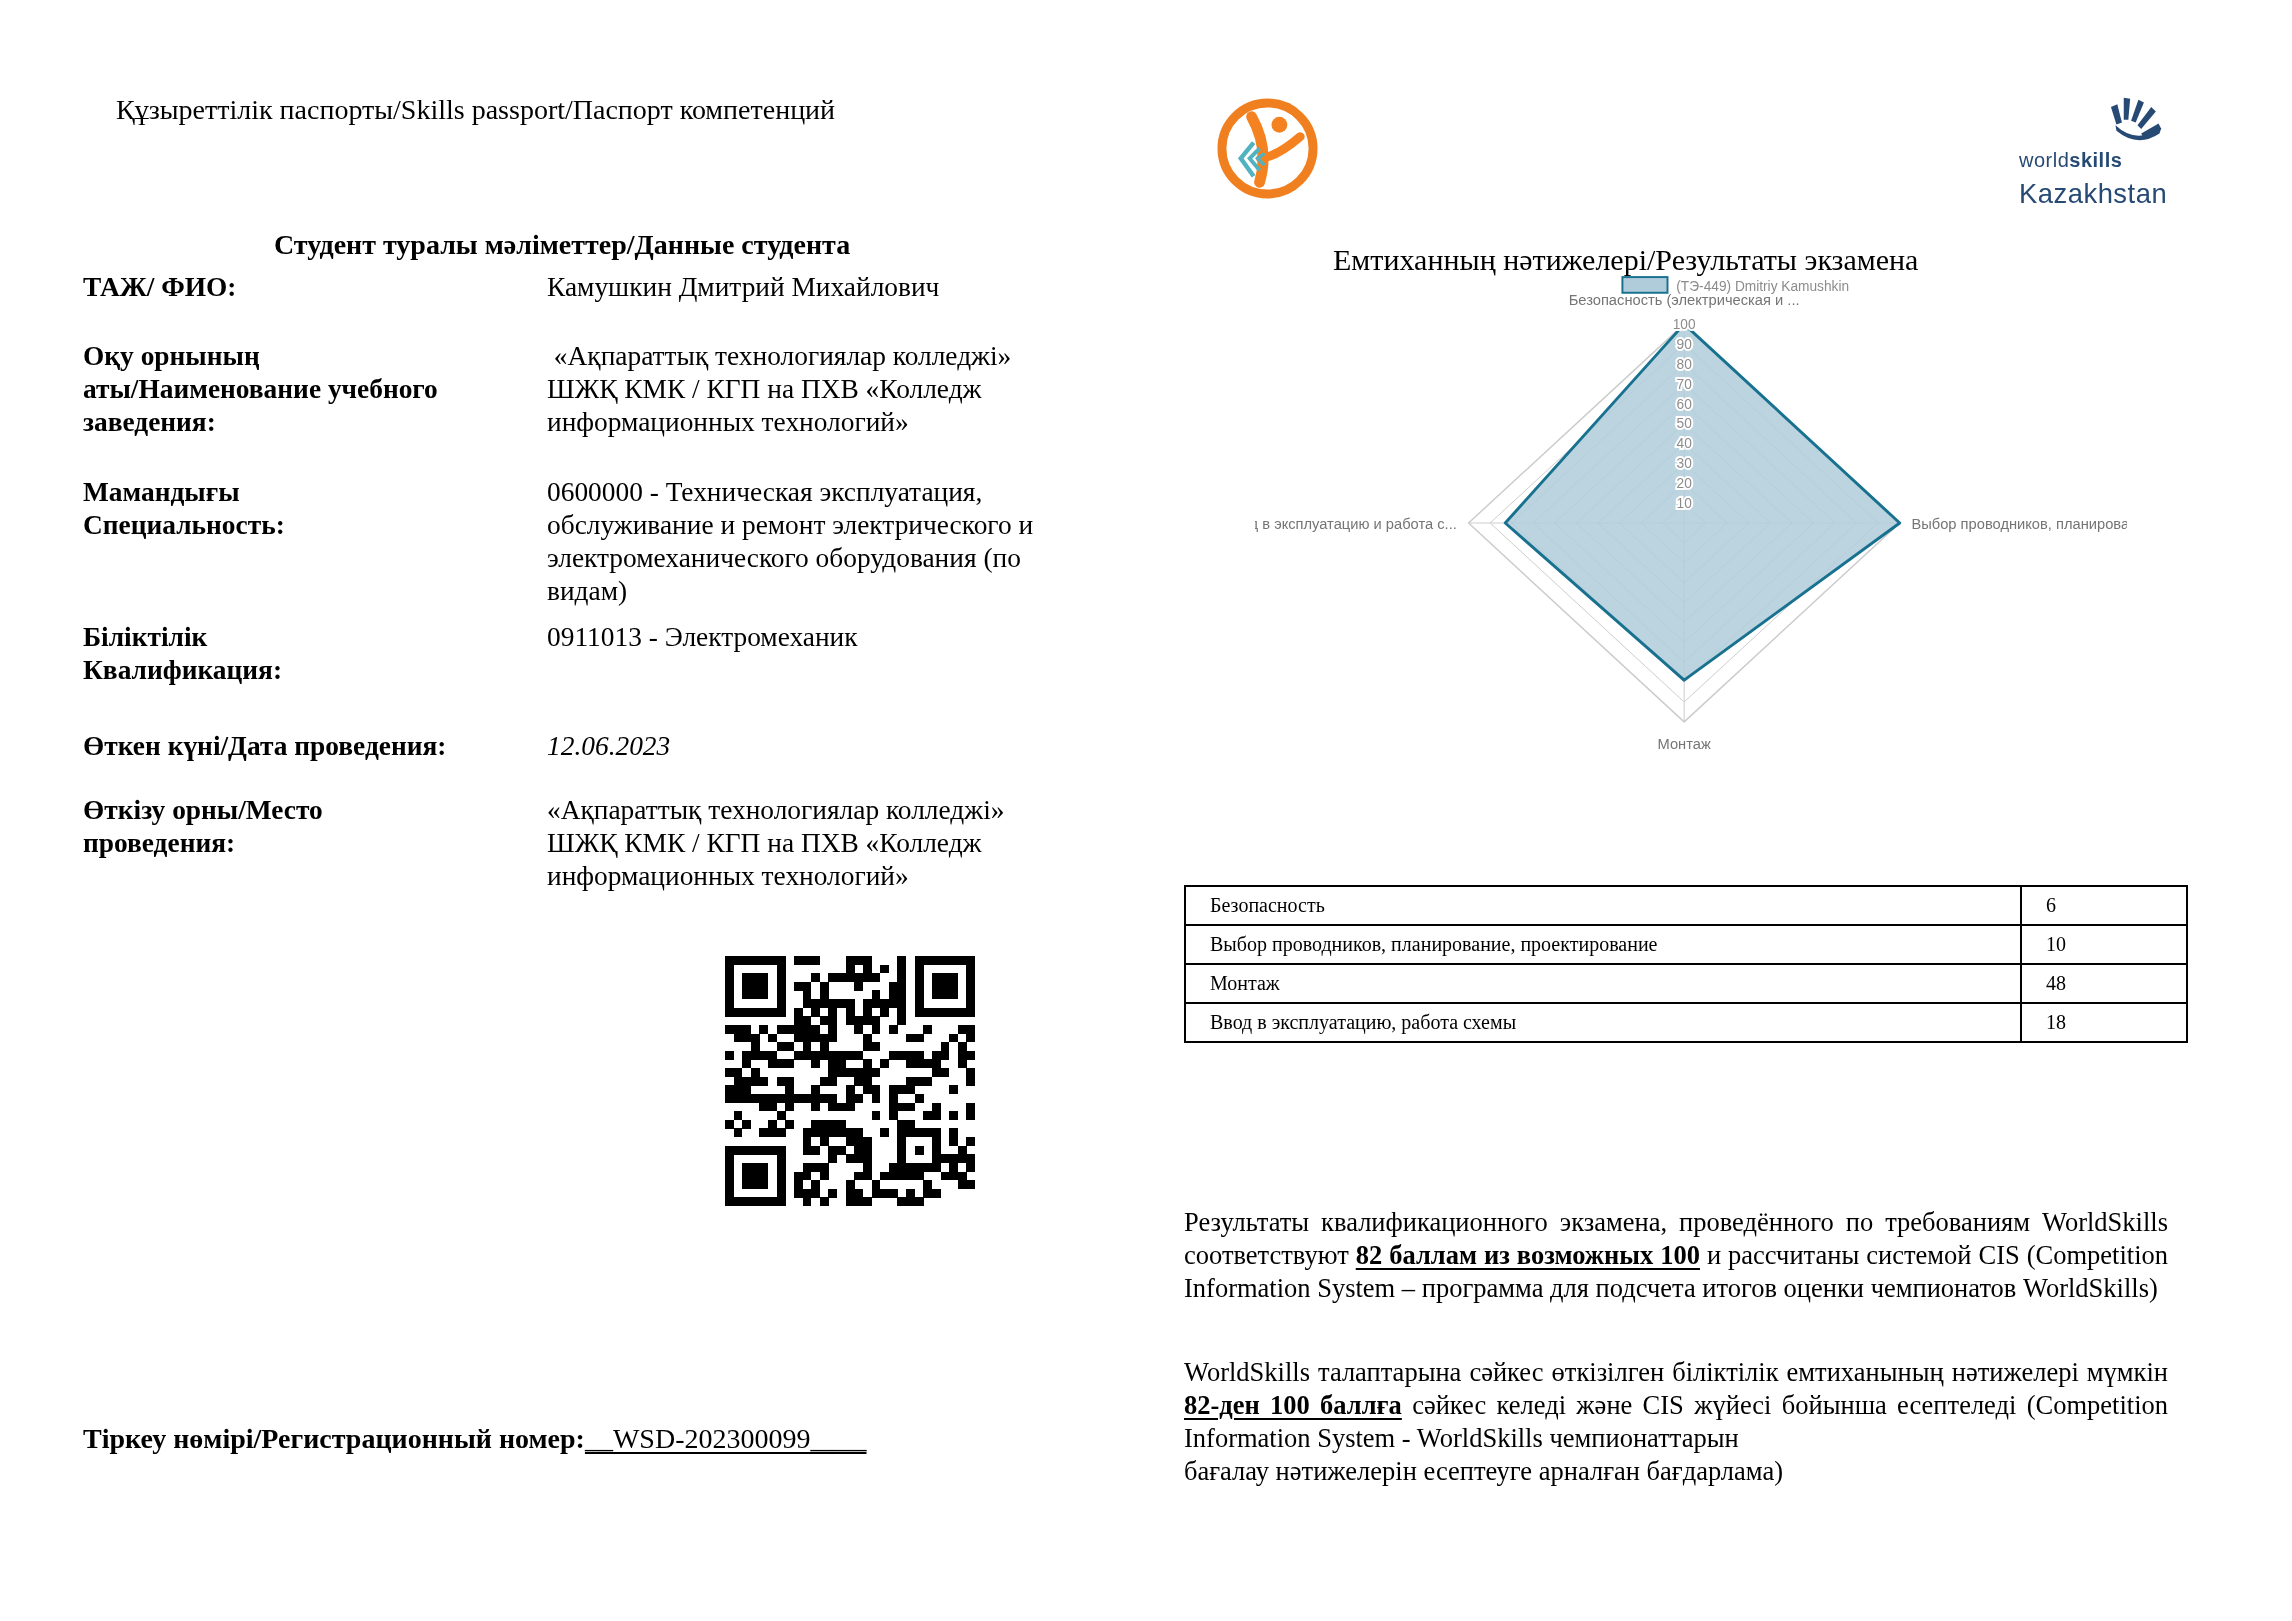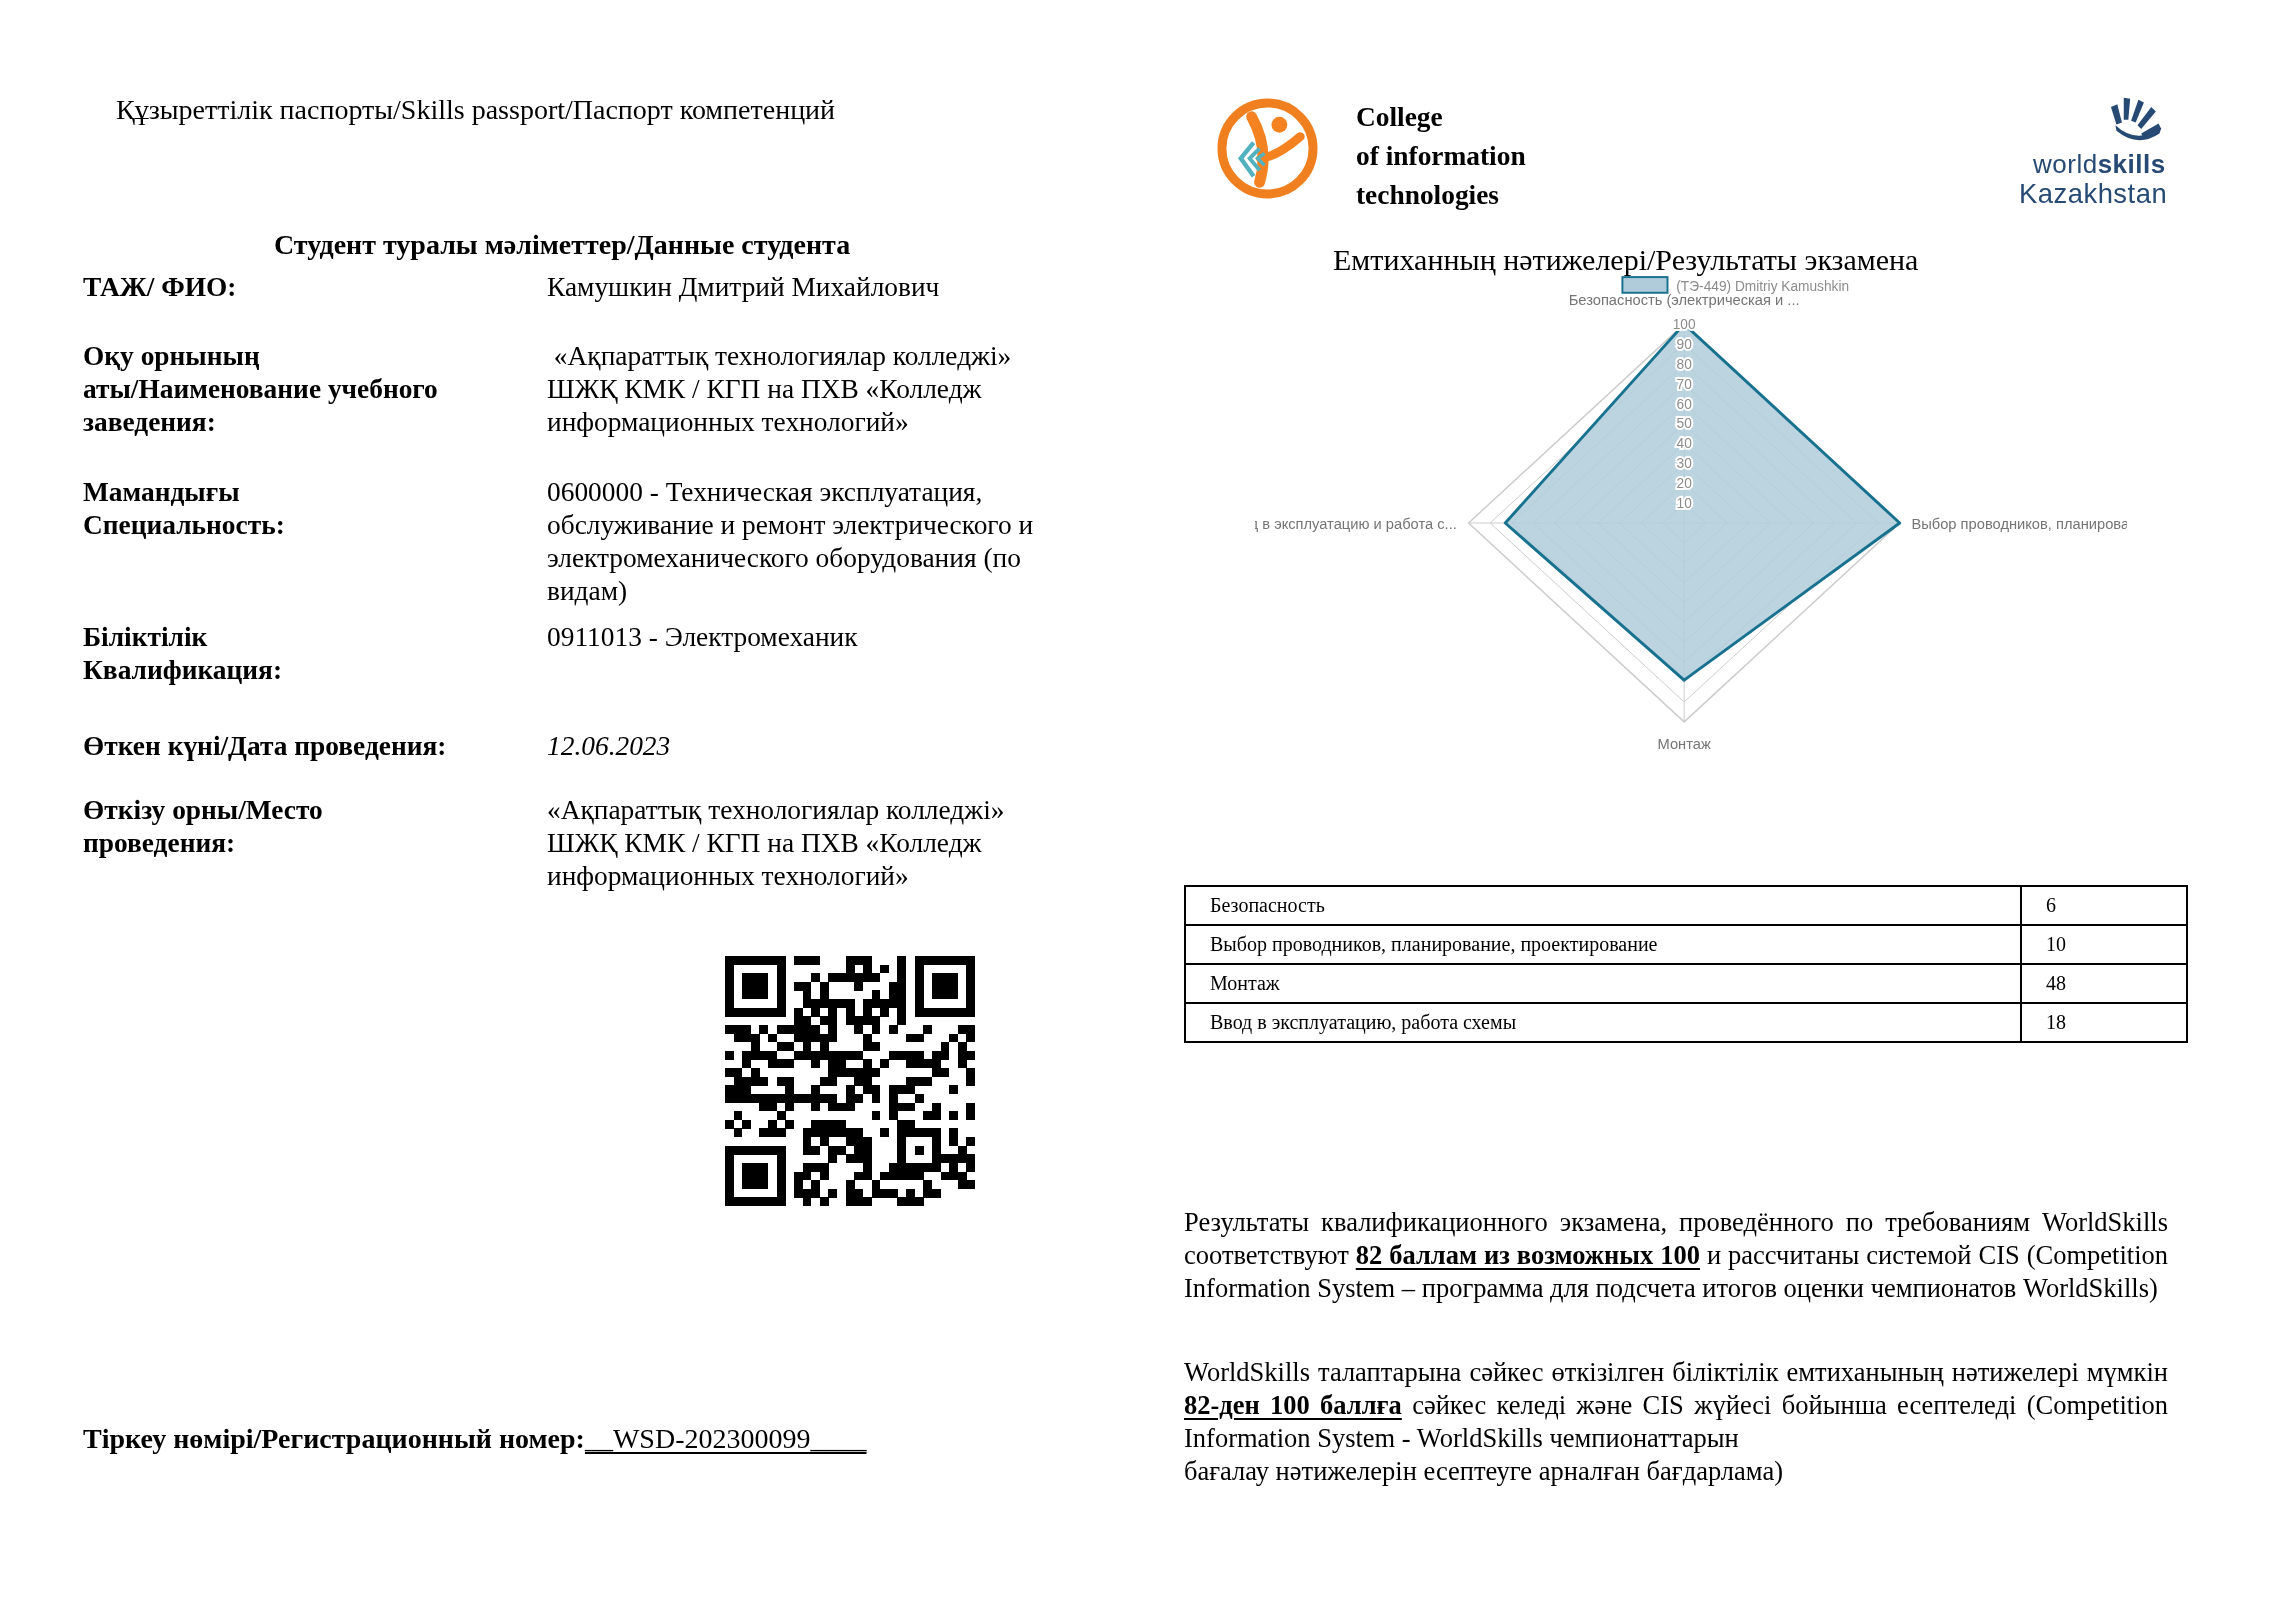--- a/index.html
+++ b/index.html
@@ -17,22 +17,22 @@
   .qr-box{position:absolute;left:725px;top:956px;width:250px;height:250px;}
   .reg-row{position:absolute;left:83px;top:1423px;font-size:28px;white-space:nowrap;}
   .reg-label{font-weight:bold;}
   .reg-value{text-decoration:underline;text-decoration-thickness:2px;text-underline-offset:3.9px;}
 
   
   .college-logo{position:absolute;left:1216px;top:97px;width:103px;height:103px;}
   .college-text{position:absolute;left:1356px;top:98px;font-size:27.4px;font-weight:bold;line-height:39px;}
   .ws-logo{position:absolute;left:2017px;top:94px;width:176px;height:127px;}
   .ws-hand{position:absolute;left:93px;top:0px;width:55px;height:59px;}
-  .ws-word{position:absolute;left:16px;top:55px;font-family:"Liberation Sans","DejaVu Sans",sans-serif;
-           font-size:26px;color:#274a74;letter-spacing:0.5px;white-space:nowrap;}
+  .ws-word{position:absolute;left:2px;top:55px;font-family:"Liberation Sans","DejaVu Sans",sans-serif;
+           font-size:20px;color:#274a74;letter-spacing:0.5px;white-space:nowrap;}
   .ws-word b{font-weight:bold;}
   .ws-country{position:absolute;left:2px;top:84px;font-family:"Liberation Sans","DejaVu Sans",sans-serif;
            font-size:27.4px;color:#274a74;letter-spacing:0.5px;white-space:nowrap;}
   .exam-heading{position:absolute;left:1333px;top:243px;font-size:30px;font-weight:normal;white-space:nowrap;}
 
   
   .radar-box{position:absolute;left:1255px;top:271px;width:872px;height:505px;}
 
   
   .results-table{position:absolute;left:1184px;top:885px;width:1004px;border-collapse:collapse;}
@@ -518,25 +518,20 @@
     <svg width="103" height="103" viewBox="0 0 104 104">
       <circle cx="52" cy="52" r="46" fill="#ffffff" stroke="#f07f1f" stroke-width="9"></circle>
       <path d="M36,20 Q54,52 44,86" fill="none" stroke="#f58220" stroke-width="11" stroke-linecap="round"></path>
       <path d="M45,62 Q62,60 85,40" fill="none" stroke="#f58220" stroke-width="9" stroke-linecap="round"></path>
       <circle cx="64" cy="28" r="8" fill="#f58220"></circle>
       <path d="M38,46 L25,62 L38,80" fill="none" stroke="#53b2c0" stroke-width="4.5"></path>
       <path d="M44,52 L34,62 L44,74" fill="none" stroke="#53b2c0" stroke-width="4"></path>
       <path d="M49,57 L42,62 L49,69" fill="none" stroke="#53b2c0" stroke-width="3.5"></path>
     </svg>
   </div>
-  <div class="college-text">
-    <div>College</div>
-    <div>of information</div>
-    <div>technologies</div>
-  </div>
 
   <div class="ws-logo">
     <svg class="ws-hand" viewBox="0 0 60 62">
       <g fill="#274a74">
         <path d="M7,32 L1,13 L8,10 L13,30 Z"></path>
         <path d="M15,27 L15,3 L22,4 L20,27 Z"></path>
         <path d="M23,28 L31,5 L37,8 L28,30 Z"></path>
         <path d="M30,33 L45,13 L50,18 L34,37 Z"></path>
         <path d="M34,42 L53,31 L56,37 L37,48 Z"></path>
         <path d="M6,33 Q28,54 56,36 L54,42 Q30,58 7,39 Z"></path>

